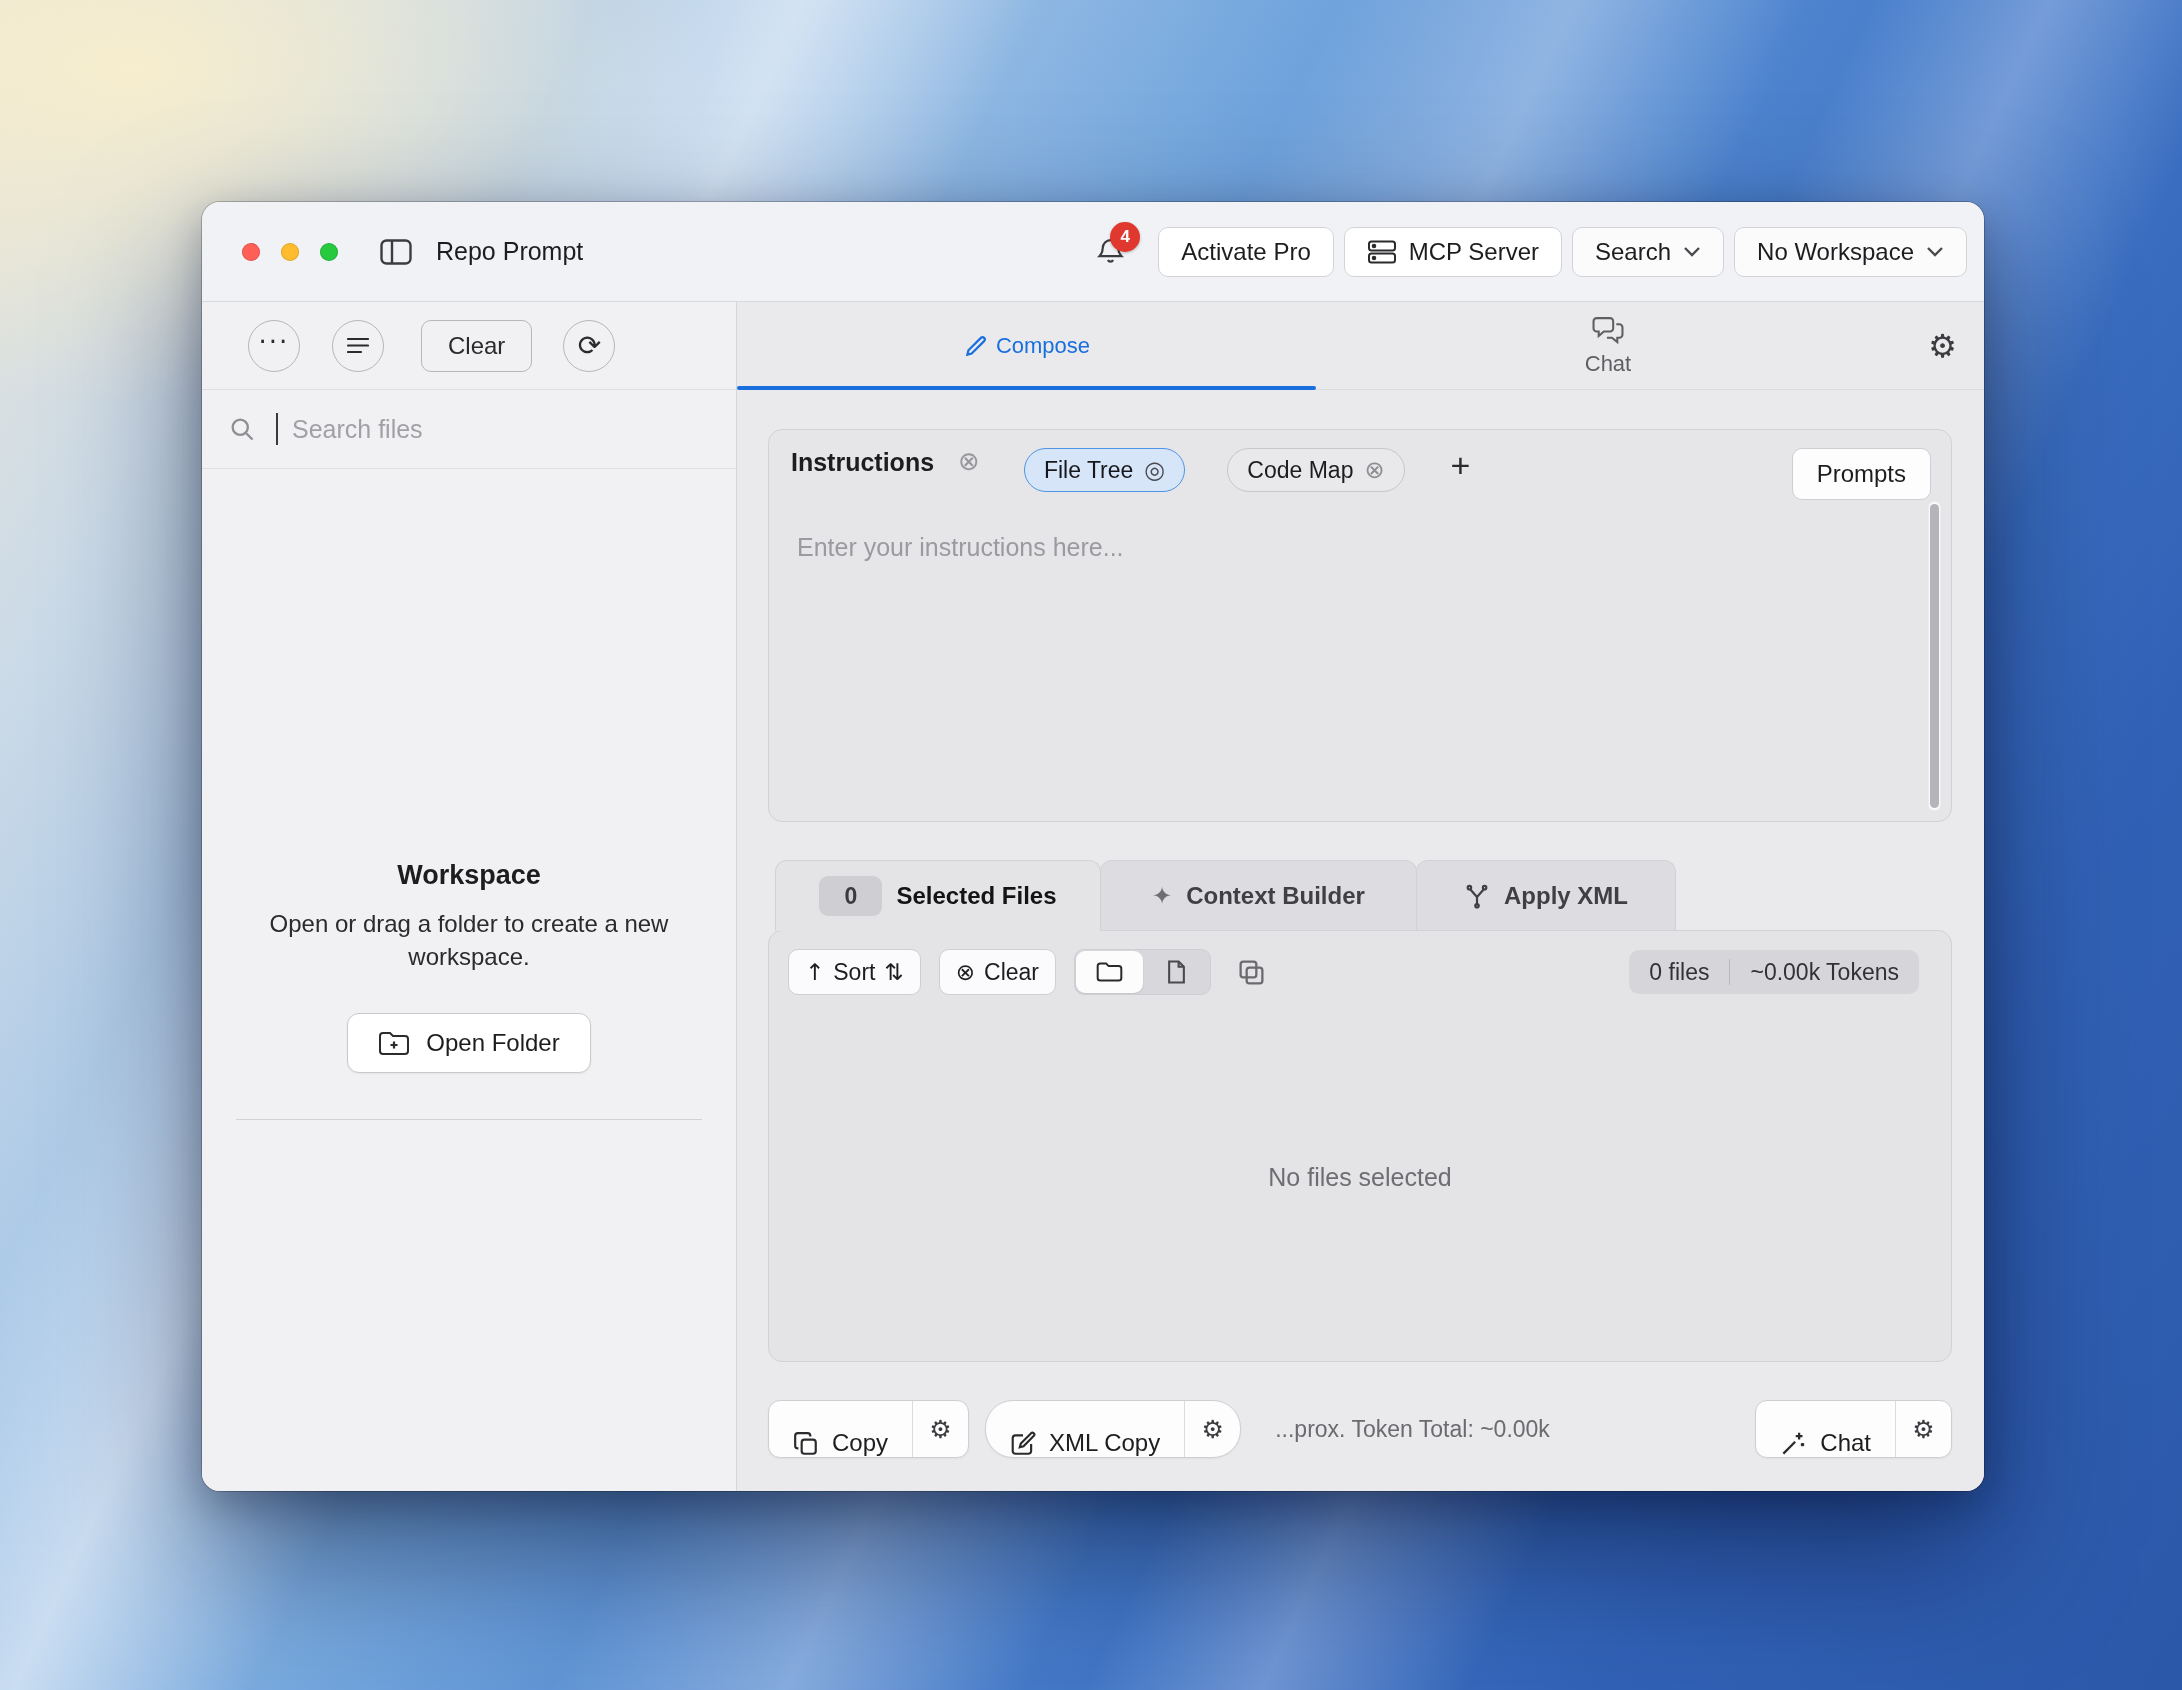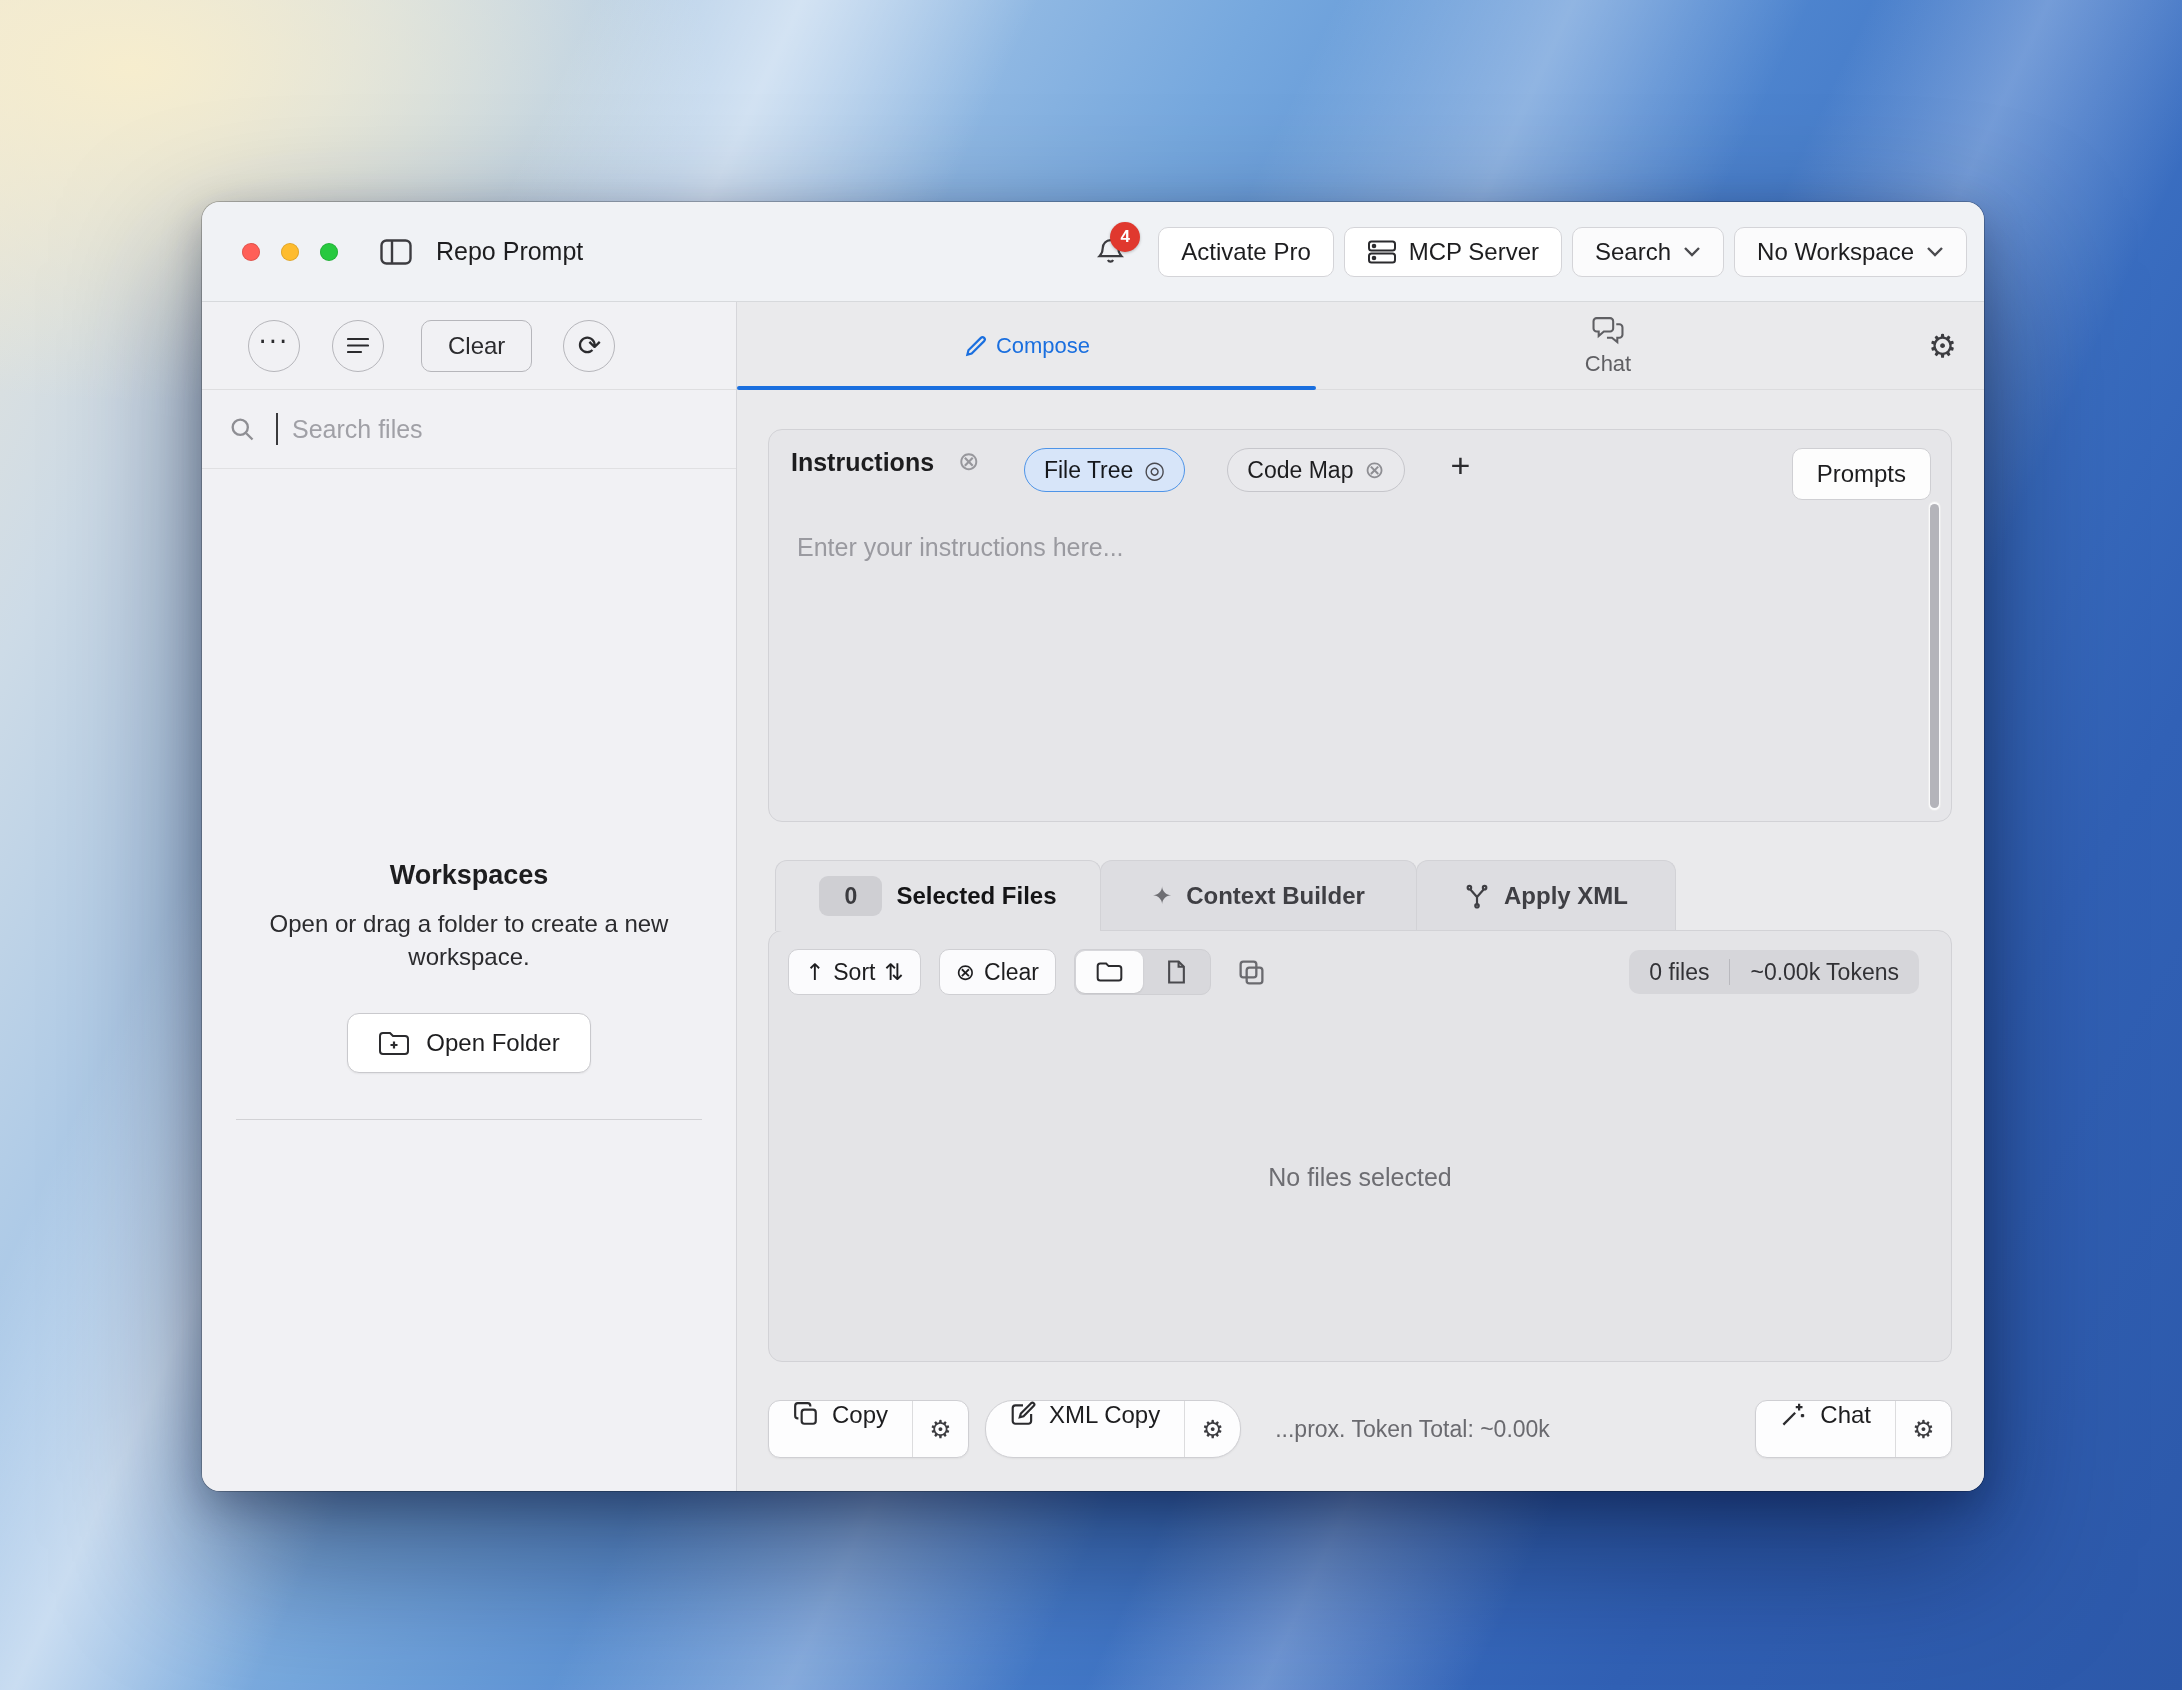--- a/index.html
+++ b/index.html
@@ -193,21 +193,21 @@
     position:absolute; left:0; right:0; top:54%; text-align:center;
     font-size:25px; color:#6d6d72;
   }
 
   
   .footer { margin:38px 32px 0 31px; height:58px; display:flex; align-items:center; }
   .split-btn {
     display:flex; align-items:stretch; height:58px; border:1px solid #cfcfd3; border-radius:12px;
     background:#fdfdfe; overflow:hidden; box-shadow:0 1px 2px rgba(0,0,0,0.05); cursor:pointer;
   }
-  .split-main { display:flex; align-items:flex-start; gap:13px; padding:0 24px; font-size:24px; color:#1d1d1f; }
+  .split-main { display:flex; align-items:flex-end; gap:13px; padding:0 24px; font-size:24px; color:#1d1d1f; }
   .split-sep { width:1px; background:#dcdcde; }
   .split-gear { width:55px; display:flex; align-items:center; justify-content:center; font-size:25px; color:#3c3c40; }
   .xml-split { margin-left:16px;border-radius:28px; }
   .token-total { margin-left:34px; font-size:23px; color:#6a6a6f; }
   .chat-split { margin-left:auto; }
 
   svg { display:block; }
 </style>
 </head>
 <body>
@@ -300,21 +300,21 @@
           <svg width="28" height="28" viewBox="0 0 24 24" fill="none" stroke="#8e8e93" stroke-width="2">
               <circle cx="10.5" cy="10.5" r="6.5"></circle>
               <line x1="15.6" y1="15.6" x2="21" y2="21"></line>
             </svg>
         </span>
         <span class="caret"></span>
         <span class="search-placeholder">Search files</span>
       </div>
 
       <div class="workspace-block">
-        <h2 class="ws-title">Workspaces</h2>
+        <h2 class="ws-title">Workspace</h2>
         <p class="ws-hint">Open or drag a folder to create a new workspace.</p>
         <button class="open-folder-btn">
           <span>
             <svg width="32" height="27" viewBox="0 0 32 27" fill="none" stroke="#2b2b2e" stroke-width="2">
                 <path d="M2 6a3 3 0 0 1 3-3h7l3 3h12a3 3 0 0 1 3 3v12a3 3 0 0 1-3 3H5a3 3 0 0 1-3-3z"></path>
                 <path d="M16 11.5v7M12.5 15h7" stroke-width="2.2"></path>
               </svg>
           </span>
           <span>Open Folder</span>
         </button>

